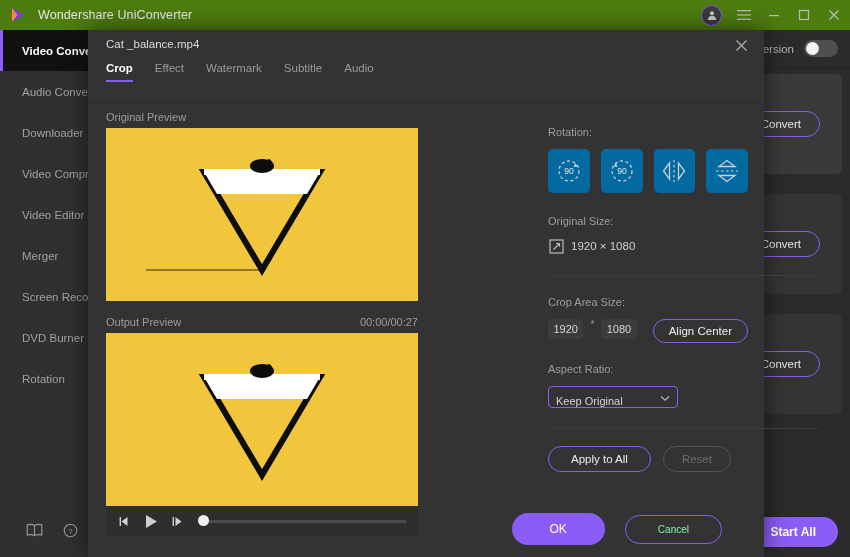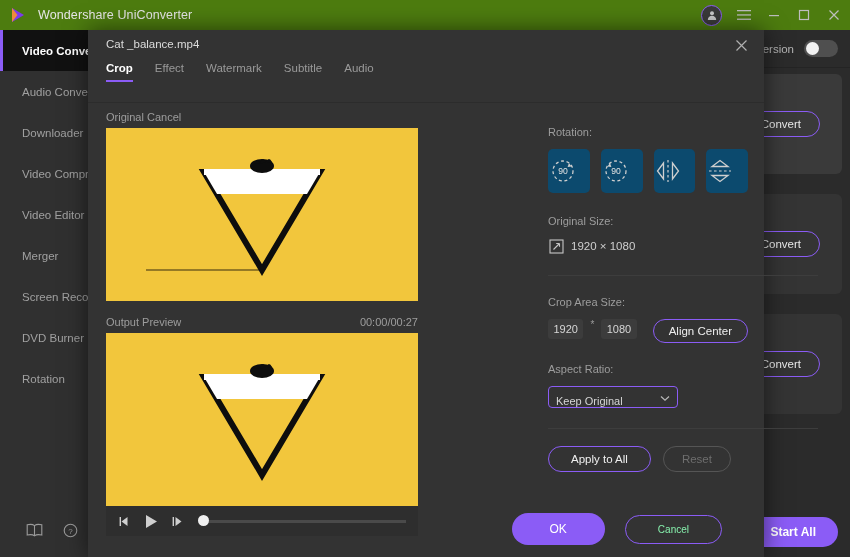--- a/index.html
+++ b/index.html
@@ -142,22 +142,22 @@
   .seek .knob {
     position:absolute; left:-3px; top:-4.5px; width:11px; height:11px;
     border-radius:50%; background:#f0f0f0;
   }
 
   
   .ctl-col { position:absolute; left:460px; top:96px; width:200px; }
   .ctl-label { font-size:11px; color:#9d9d9d; margin-bottom:11px; }
   .rot-row { display:flex; gap:11px; margin-bottom:22px; }
   .rot-btn {
-    width:48px; height:44px; background:#0c4a6e; border-radius:5px;
-    display:flex; align-items:center; 
+    width:48px; height:44px; background:#0369a1; border-radius:5px;
+    display:flex; align-items:center; justify-content:center;
   }
 
   .size-row { display:flex; align-items:center; gap:7px; margin-bottom:12px; }
   .size-ico { width:16px; height:16px; color:#c6c6c6; display:flex; align-items:center; justify-content:center; }
   .size-val { font-size:11.5px; color:#cfcfcf; white-space:nowrap; }
 
   .divider { width:270px; height:1px; background:#3d3d3d; margin:21px 0 0 0; }
 
   .crop-row { display:flex; gap:7px; }
   .num-box {
@@ -336,21 +336,21 @@
     <div class="tab"><span>Effect</span></div>
     <div class="tab"><span>Watermark</span></div>
     <div class="tab"><span>Subtitle</span></div>
     <div class="tab"><span>Audio</span></div>
   </div>
   <div class="tabs-sep"></div>
 
   <div class="prev-col">
 
     <div class="prev-label">
-      <span>Original Cancel</span>
+      <span>Original Preview</span>
     </div>
     <div class="video">
       <svg width="312" height="173" viewBox="0 0 312 173">
         <rect width="312" height="173" fill="#f2c63c"></rect>
         <path d="M40 142 L156 142" stroke="#3a2f10" stroke-width="2" opacity=".5"></path>
         <path d="M98 44 L214 44 L156 142 Z" fill="none" stroke="#0d0d0d" stroke-width="6"></path>
         <path d="M98 44 L214 44 L201 66 L111 66 Z" fill="#ffffff"></path>
         <path d="M98 44 L214 44" stroke="#ffffff" stroke-width="6"></path>
         <ellipse cx="156" cy="38" rx="12" ry="7" fill="#0d0d0d"></ellipse>
         <path d="M148 36 q3 -7 6 -1 q3 -7 6 -1 q3 -6 6 0" fill="#0d0d0d"></path>

